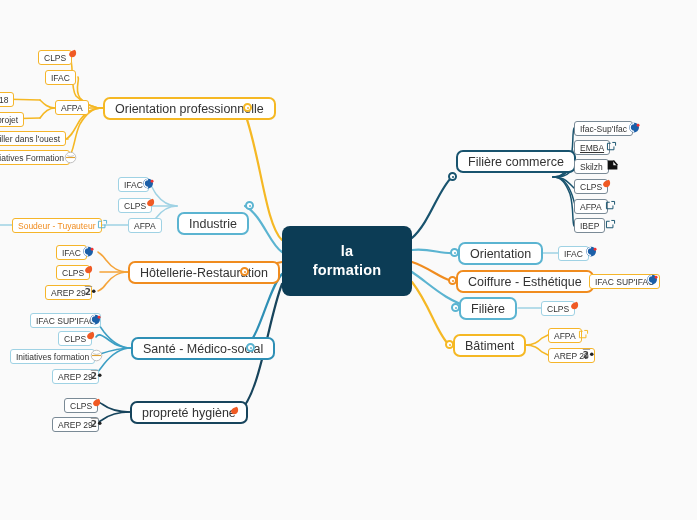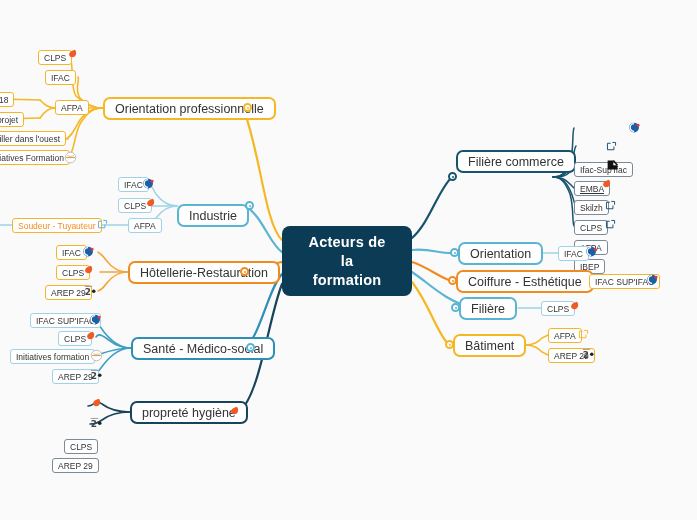--- a/index.html
+++ b/index.html
@@ -30,21 +30,21 @@
   .branch.lightblue{border-color:#5bb4d1;}
   .branch.amber{border-color:#f5b824;}
   .branch.navy{border-color:#17445c;}
 
   .leaf{
     border:1px solid #9ab; border-radius:3px;background:#fff;
     color:#333;font-size:8.5px;height:15px;padding:0 5px;
   }
   .leaf.orange{border-color:#f5b52a;}
   .leaf.lightblue{border-color:#9fd2e4;}
-  .leaf.navy{border-color:#7a8a96;margin-top:41px;}
+  .leaf.navy{border-color:#7a8a96;}
 
   .leaf-text{color:#f08c1f;border-color:#f5b52a;}
   .leaf-text span{color:#f08c1f;}
 
   
   .ic{position:absolute;width:13px;height:13px;}
   .ic svg{display:block;width:13px;height:13px;}
 
   .collapse{position:absolute;width:9px;height:9px;border-radius:50%;
             border:2px solid #18536e;background:#fff;box-sizing:border-box;}
@@ -132,21 +132,20 @@
       <path d="M567,281 L589,281" stroke="#f5a43a" stroke-width="1.5"></path>
       <path d="M518,308 L541,308" stroke="#9fd2e4" stroke-width="1.5"></path>
       <g stroke="#f5b824" stroke-width="1.5">
         <path d="M525,345 C534,345 538,342 542,338 L548,335"></path>
         <path d="M525,345 C534,345 538,348 542,352 L548,355"></path>
       </g>
     </g>
   </svg>
 
   <div class="node center" style="left:282px;top:226px;width:130px;height:70px;">
-    <span>Acteurs de</span>
     <span>la</span>
     <span>formation</span>
   </div>
 
   <div class="node branch amber" style="left:103px;top:97px;">
     <span>Orientation professionnelle</span>
   </div>
   <div class="collapse am" style="left:243px;top:103px;"></div>
 
   <div class="node leaf orange" style="left:38px;top:50px;">
@@ -182,21 +181,21 @@
     <span>Initiatives Formation</span>
   </div>
   <span class="ic" style="left:64px;top:151px;">
     <svg viewBox="0 0 16 16">
         <circle cx="8" cy="8" r="6.5" fill="#fff" stroke="#b0b0b0" stroke-width="1"></circle>
         <path d="M2.5 8 H13.5" stroke="#e0a030" stroke-width="1.4"></path>
         <path d="M4 5.5 C7 7 9 7 12 5.5" stroke="#b0b0b0" stroke-width=".9" fill="none"></path>
       </svg>
   </span>
 
-  <div class="node branch lightblue" style="left:177px;top:204px;">
+  <div class="node branch lightblue" style="left:177px;top:212px;">
     <span>Industrie</span>
   </div>
   <div class="collapse lb" style="left:245px;top:201px;"></div>
 
   <div class="node leaf lightblue" style="left:118px;top:177px;">
     <span>IFAC</span>
   </div>
   <span class="ic" style="left:142px;top:177px;">
     <svg viewBox="0 0 16 16">
         <circle cx="7.5" cy="8" r="6" fill="#1b5fa8"></circle>

